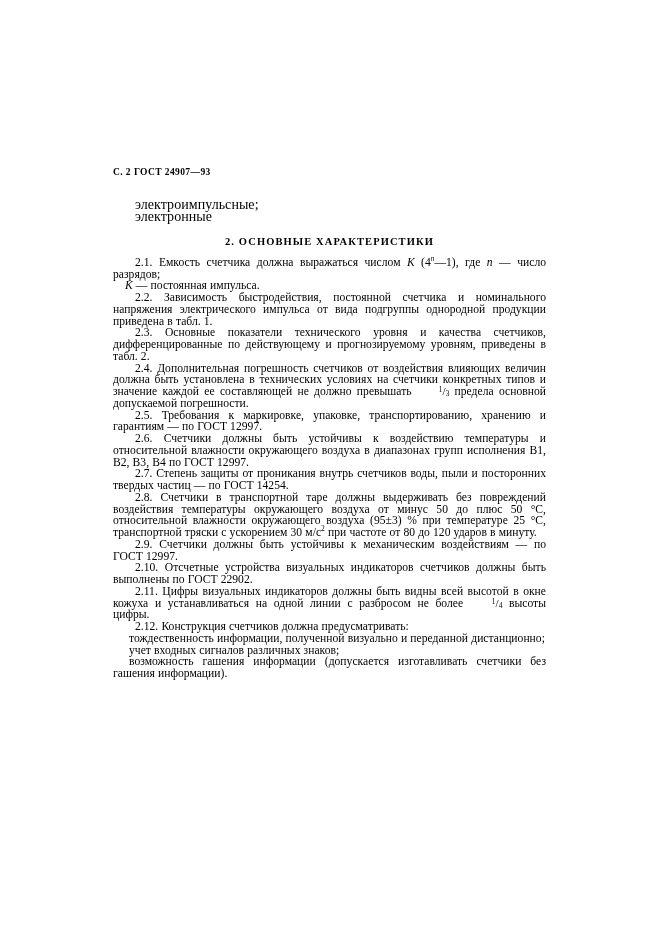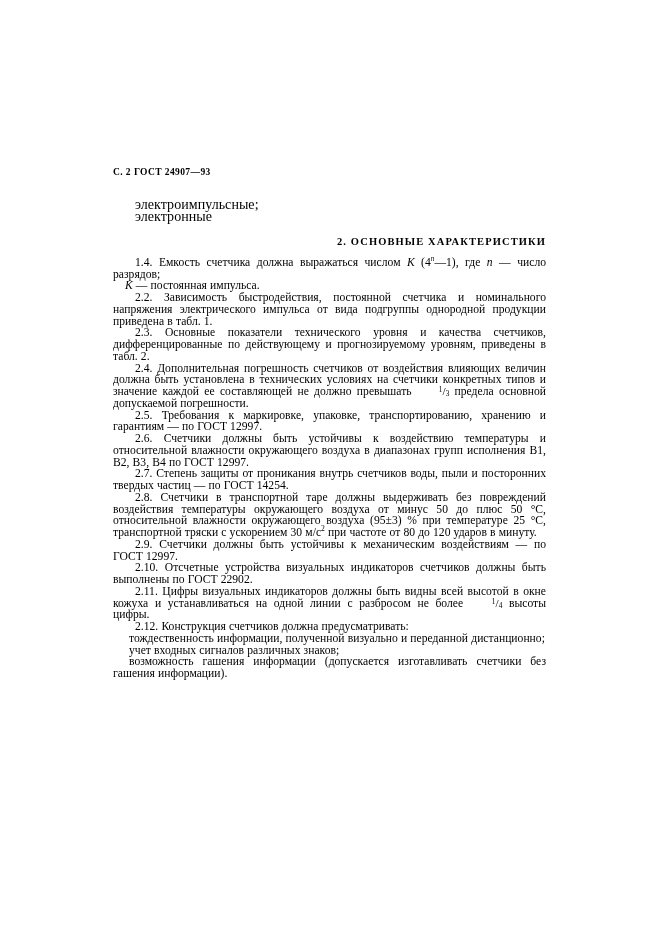--- a/index.html
+++ b/index.html
@@ -40,21 +40,21 @@
   .page-header .num {
     font-size: 9.5px;
   }
   .lead-line {
     font-size: 14px;
     line-height: 11.9px;
     margin-left: 22px;
     letter-spacing: 0.05px;
   }
   .section-heading {
-    text-align: right;
+    text-align: center;
     font-size: 10.5px;
     font-weight: bold;
     letter-spacing: 1.1px;
     margin: 13px 0 10px 0;
   }
   p.para {
     margin: 0;
     font-size: 11.6px;
     line-height: 11.75px;
     text-align: justify;
@@ -107,21 +107,21 @@
     <div class="page-header">
       <span class="num">С. 2</span>
       <span class="num">ГОСТ 24907—93</span>
     </div>
 
     <div class="lead-line">электроимпульсные;</div>
     <div class="lead-line">электронные</div>
 
     <div class="section-heading">2. ОСНОВНЫЕ ХАРАКТЕРИСТИКИ</div>
 
-    <p class="para"><span>1.4. Емкость счетчика должна выражаться числом </span><span class="ital">К</span><span> (4</span><sup class="exp">n</sup><span>—1), где </span><span class="ital">n</span><span> — число разрядов;</span></p>
+    <p class="para"><span>2.1. Емкость счетчика должна выражаться числом </span><span class="ital">К</span><span> (4</span><sup class="exp">n</sup><span>—1), где </span><span class="ital">n</span><span> — число разрядов;</span></p>
 
     <p class="para hang"><span class="ital">К</span><span> — постоянная импульса.</span></p>
 
     <p class="para">2.2. Зависимость быстродействия, постоянной счетчика и номинального напряжения электрического импульса от вида подгруппы однородной продукции приведена в табл. 1.</p>
 
     <p class="para">2.3. Основные показатели технического уровня и качества счетчиков, дифференцированные по действующему и прогнозируемому уровням, приведены в табл. 2.</p>
 
     <p class="para"><span>2.4. Дополнительная погрешность счетчиков от воздействия влияющих величин должна быть установлена в технических условиях на счетчики конкретных типов и значение каждой ее составляющей не должно превышать </span><span class="frac"><span class="n">1</span>/<span class="d">3</span></span><span> предела основной допускаемой погрешности.</span></p>
 
     <p class="para">2.5. Требования к маркировке, упаковке, транспортированию, хранению и гарантиям — по ГОСТ 12997.</p>

